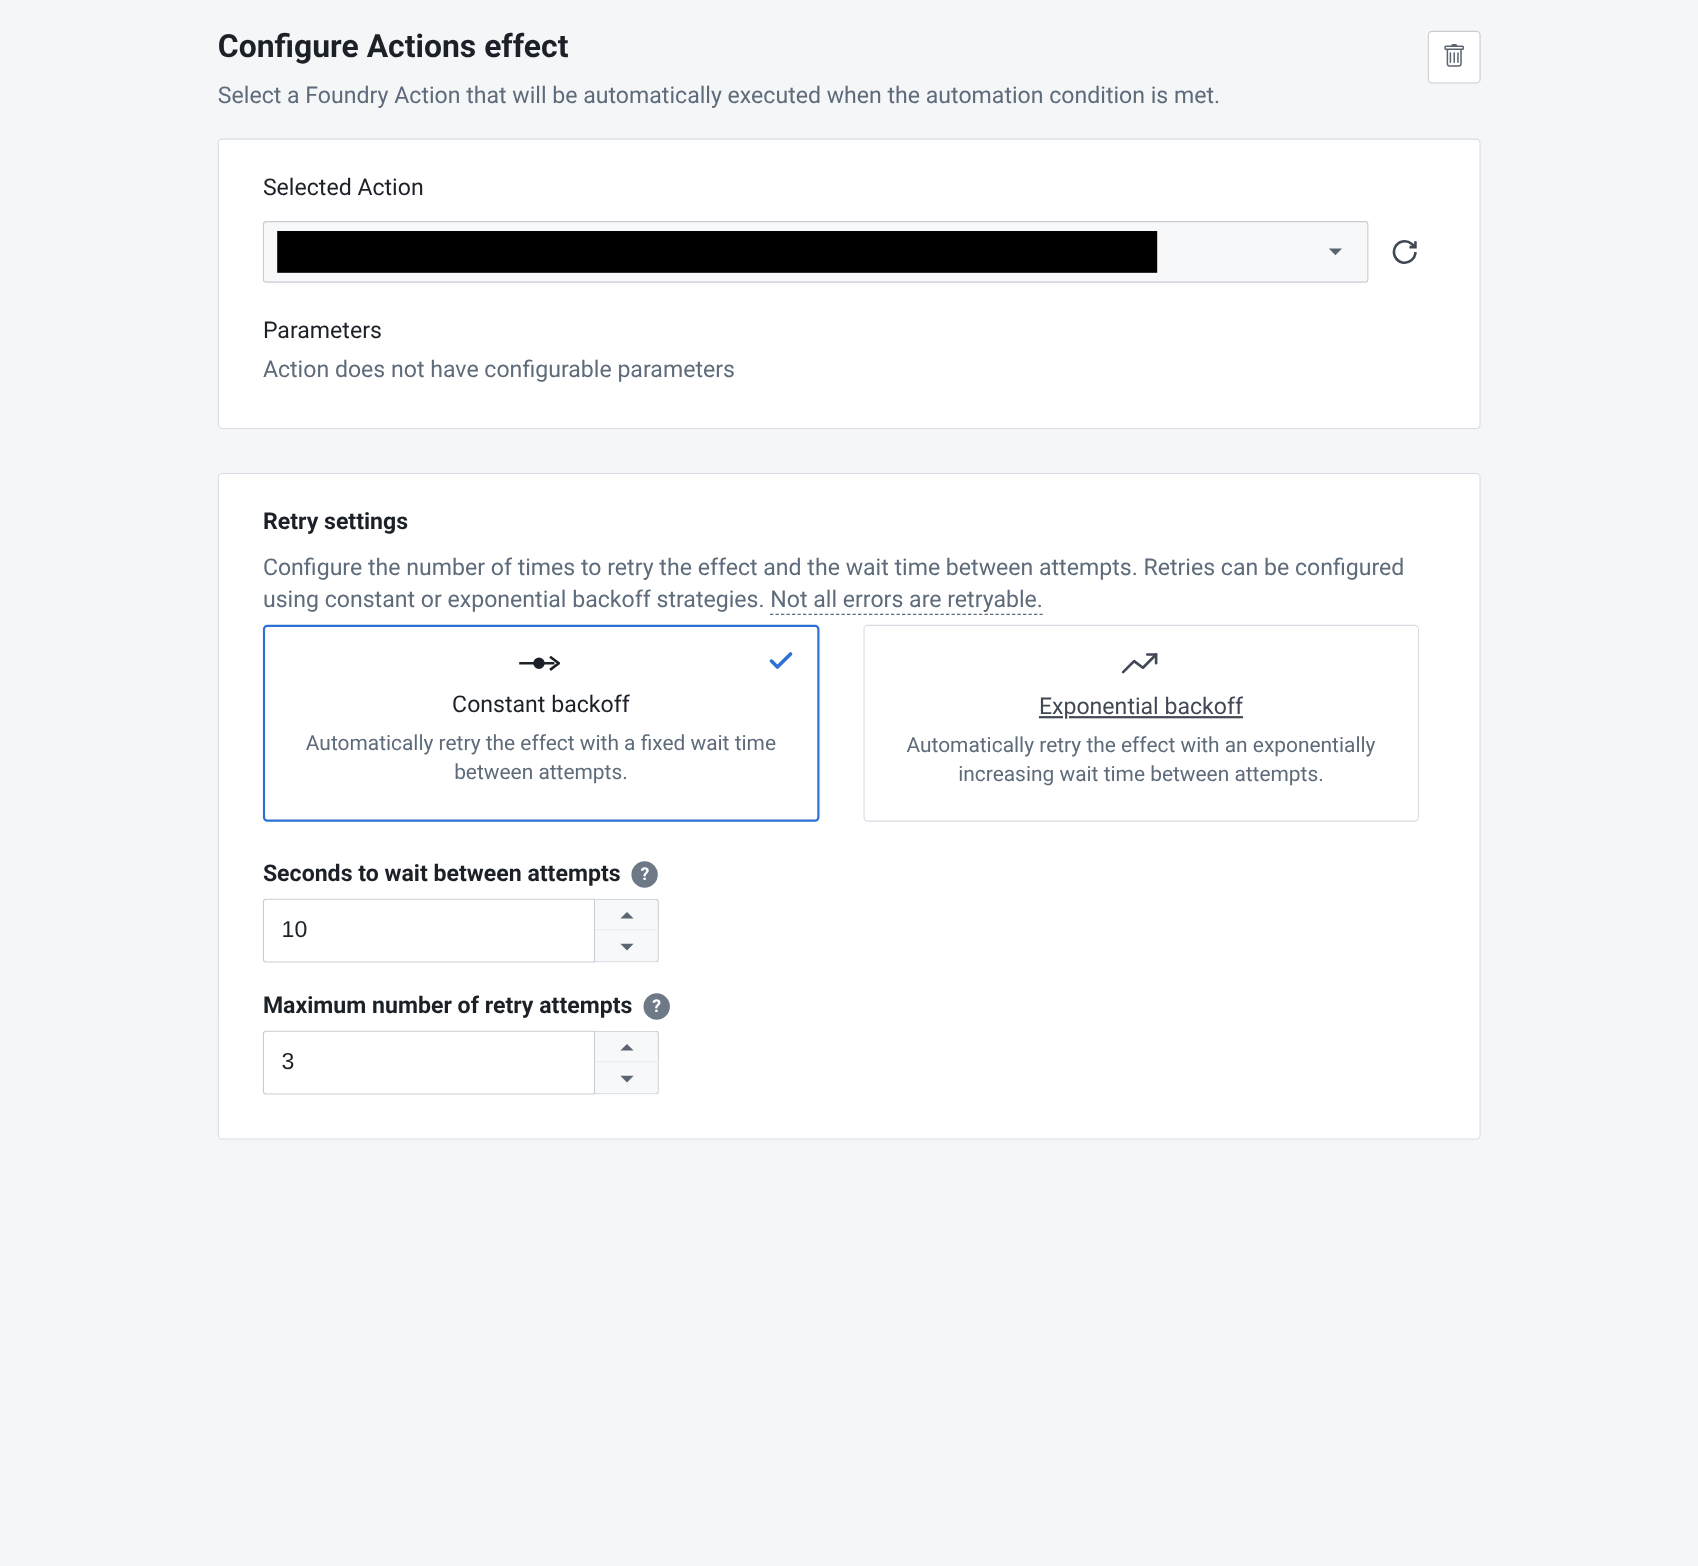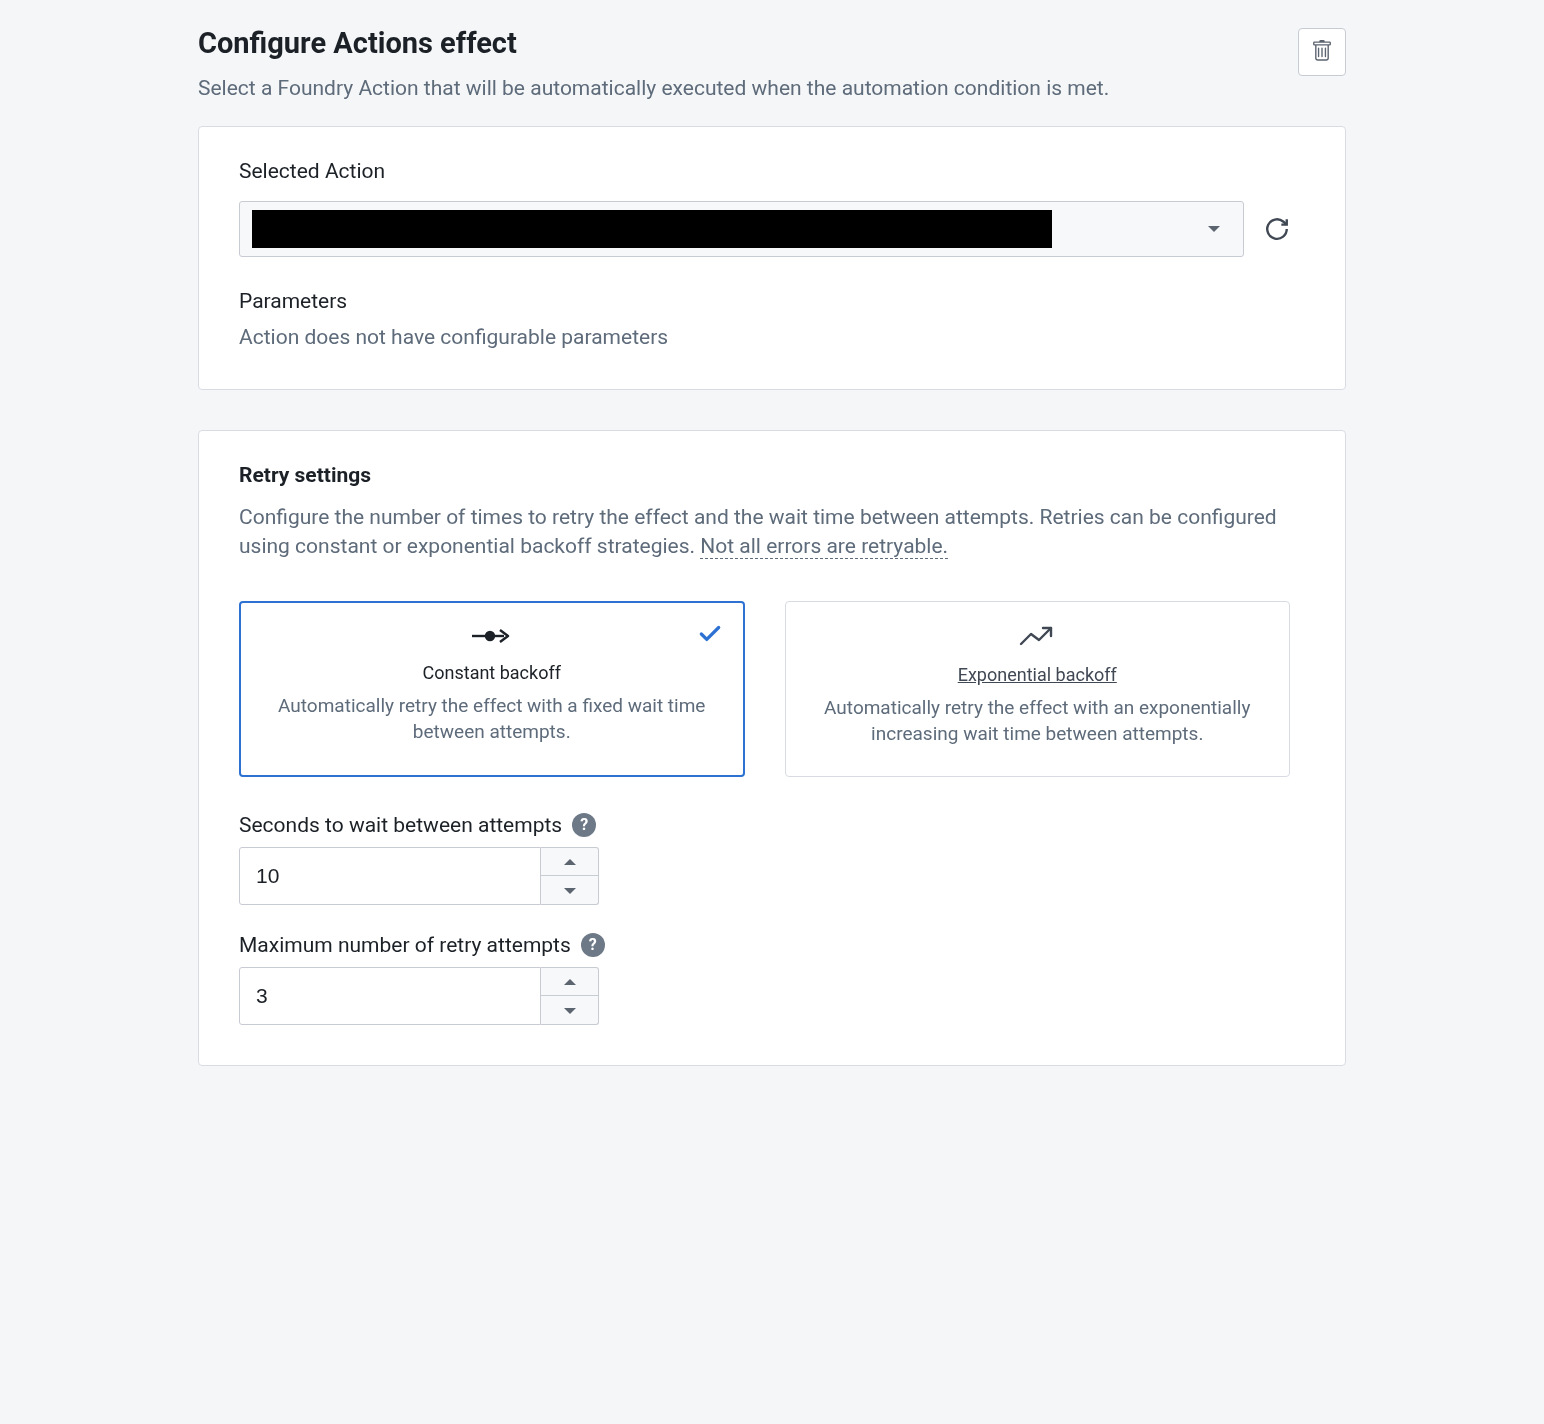--- a/index.html
+++ b/index.html
@@ -93,21 +93,21 @@
   .retry-title {
     font-size: 21px;
     font-weight: 700;
     color: #1c2127;
     margin-bottom: 16px;
   }
   .retry-desc {
     font-size: 21px;
     color: #5e6b7a;
     line-height: 1.4;
-    margin-bottom: 39px;
+    margin-bottom: 6px;
   }
   .dotted-underline {
     border-bottom: 1px dashed #5e6b7a;
     cursor: help;
   }
   .toggle-row {
     display: flex;
     align-items: center;
     gap: 14px;
     margin-bottom: 28px;
@@ -149,39 +149,39 @@
     padding: 23px 23px 27px 23px;
   }
   .strategy-check {
     position: absolute;
     top: 18px; right: 20px;
     color: #2d72d2;
   }
   .strategy-icon { color: #1c2127; margin-bottom: 12px; display: inline-block; }
   .strategy-card:not(.selected) .strategy-icon { color: #404854; }
   .strategy-title {
-    font-size: 18px;
+    font-size: 21px;
     color: #1c2127;
     margin-bottom: 10px;
   }
   .strategy-card:not(.selected) .strategy-title { color: #404854; text-decoration: underline; }
   .strategy-desc {
     font-size: 19px;
     color: #5e6b7a;
     line-height: 1.4;
   }
   .field-label-row {
     display: flex;
     align-items: center;
     gap: 10px;
     margin-bottom: 10px;
   }
   .field-label {
     font-size: 21px;
-    font-weight: 400;
+    font-weight: 700;
     color: #1c2127;
   }
   .help-icon {
     width: 24px; height: 24px;
     background: #6e7987;
     border-radius: 50%;
     color: #fff;
     display: flex;
     align-items: center;
     justify-content: center;

